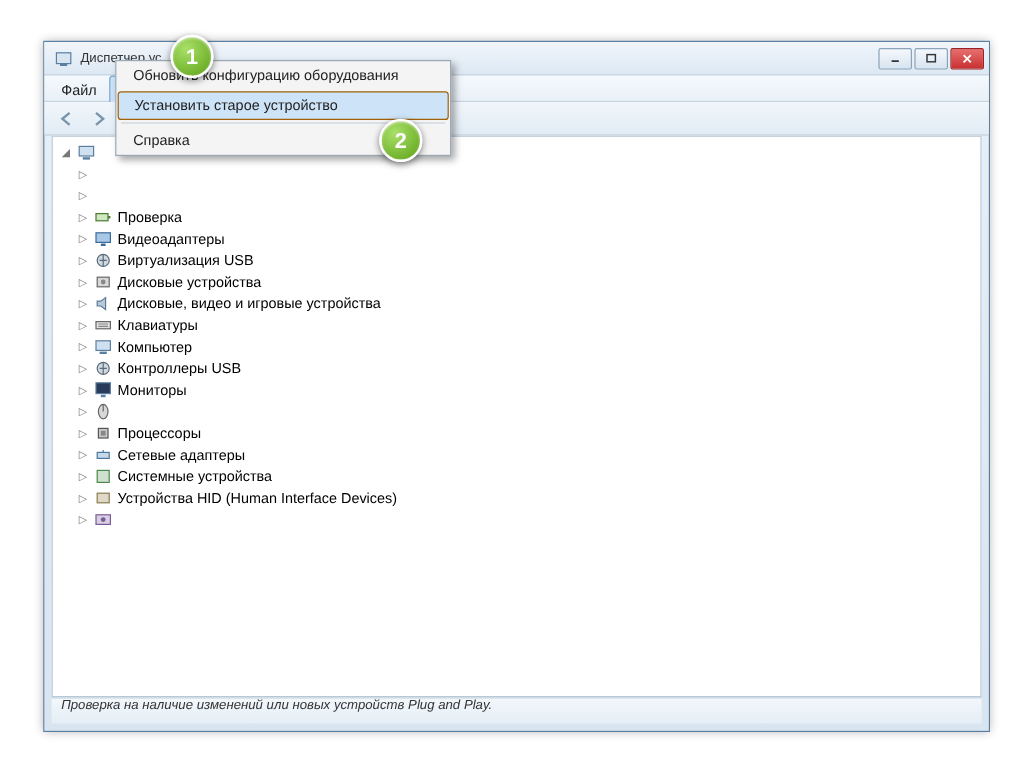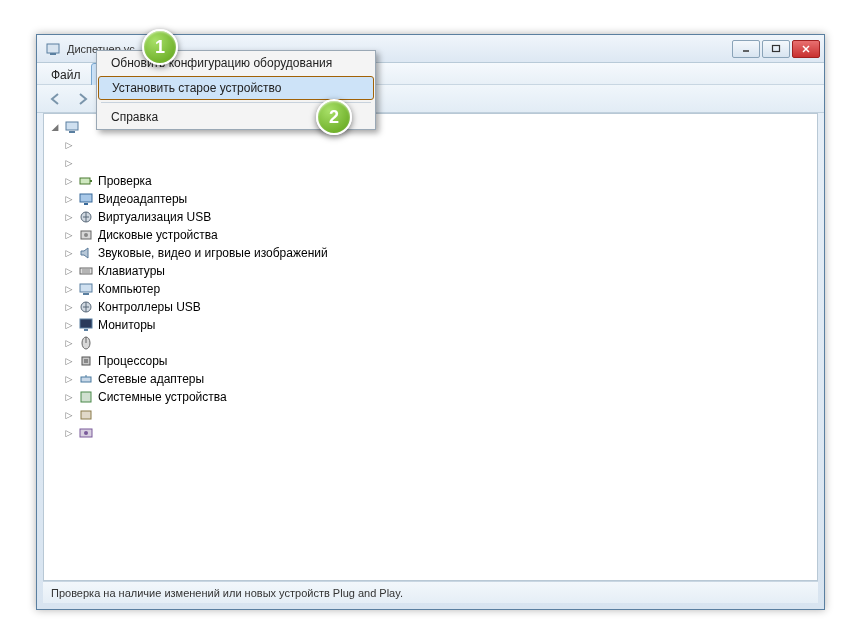--- a/index.html
+++ b/index.html
@@ -122,24 +122,24 @@
     .node-icon {
       width: 16px; height: 16px;
       display: inline-flex; align-items: center; justify-content: center;
     }
     .statusbar {
       height: 22px;
       background: linear-gradient(#f2f7fb, #e5eef6);
       border-top: 1px solid #c8d6e2;
       margin: 0 6px 6px;
       display: flex;
-      align-items: center;
       padding: 0 8px;
       color: #333;
       font-size: 11px;
+      font-style: italic;
     }
     .dropdown {
       position: absolute;
       left: 96px;
       top: 50px;
       width: 280px;
       background: #f4f4f4;
       border: 1px solid #9aa8b5;
       box-shadow: 3px 3px 6px rgba(0,0,0,.35);
       z-index: 10;
@@ -294,21 +294,21 @@
             </span>
             <span>Дисковые устройства</span>
           </div>
           <div class="tree-node">
             <span class="expander">▷</span>
             <span class="node-icon">
               <svg width="16" height="16">
                 <path d="M3 6v4h3l4 3V3L6 6z" fill="#b8c8d8" stroke="#5a7a9a"></path>
               </svg>
             </span>
-            <span>Звуковые, видео и игровые изображений</span>
+            <span>Дисковые, видео и игровые устройства</span>
           </div>
           <div class="tree-node">
             <span class="expander">▷</span>
             <span class="node-icon">
               <svg width="16" height="16">
                 <rect x="2" y="5" width="12" height="6" fill="#e0e0e0" stroke="#666"></rect>
                 <line x1="4" y1="7" x2="12" y2="7" stroke="#888"></line>
                 <line x1="4" y1="9" x2="12" y2="9" stroke="#888"></line>
               </svg>
             </span>
@@ -382,20 +382,21 @@
             </span>
             <span>Системные устройства</span>
           </div>
           <div class="tree-node">
             <span class="expander">▷</span>
             <span class="node-icon">
               <svg width="16" height="16">
                 <rect x="3" y="4" width="10" height="8" fill="#e0d8c8" stroke="#8a7a4a"></rect>
               </svg>
             </span>
+            <span>Устройства HID (Human Interface Devices)</span>
           </div>
           <div class="tree-node">
             <span class="expander">▷</span>
             <span class="node-icon">
               <svg width="16" height="16">
                 <rect x="2" y="4" width="12" height="8" fill="#d8d0e0" stroke="#7a5a9a"></rect>
                 <circle cx="8" cy="8" r="2" fill="#7a5a9a"></circle>
               </svg>
             </span>
           </div>

